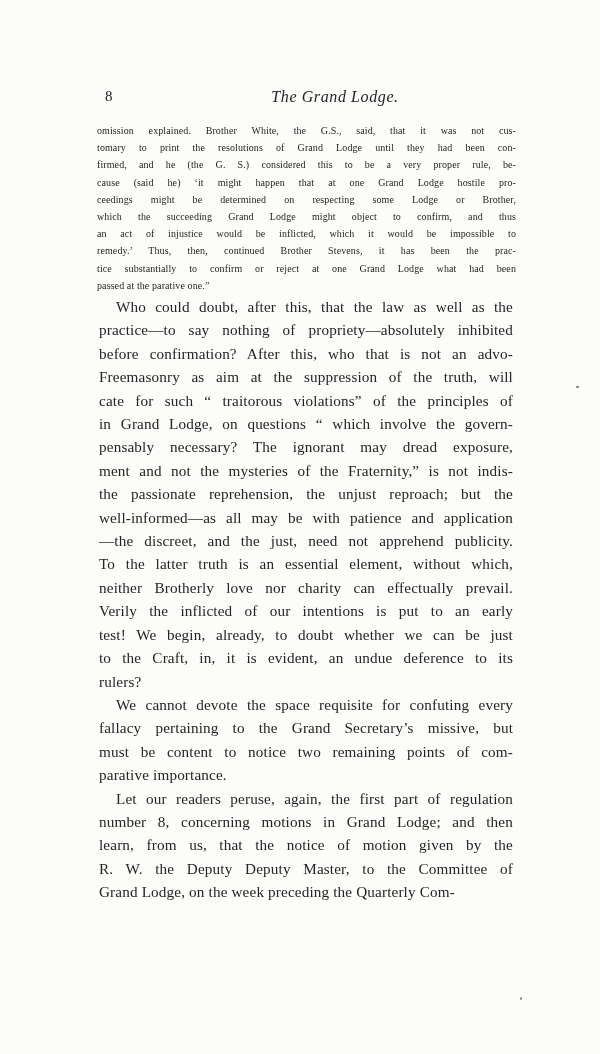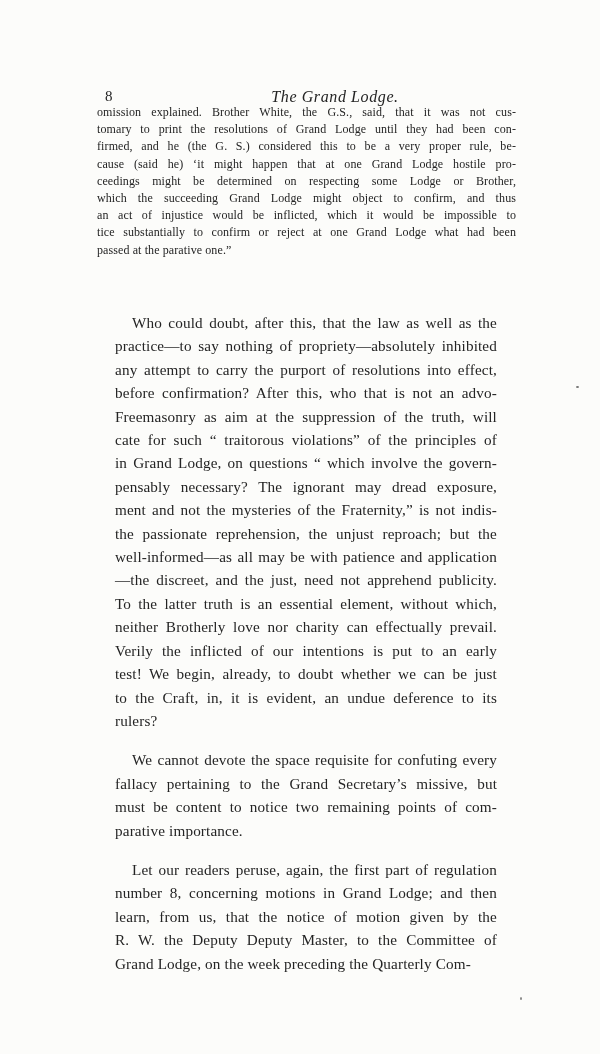--- a/index.html
+++ b/index.html
@@ -18,29 +18,29 @@
   .page-num {
     position:absolute; left:8px; top:0;
     font-size:15px; letter-spacing:.5px;
   }
   .running-title {
     display:block; text-align:center; padding-left:58px;
     font-style:italic; font-size:16px; letter-spacing:.6px;
   }
   
   .blockquote {
-    position:absolute; top:104px; left:97px; width:419px;
-    font-size:12px; line-height:17.2px; letter-spacing:.1px;
+    position:absolute; top:122px; left:97px; width:419px;
+    font-size:10px; line-height:17.2px; letter-spacing:.1px;
   }
   
   .main-text {
     position:absolute; top:295px; left:99px; width:414px;
     font-size:15.2px; line-height:23.4px; letter-spacing:.15px;
   }
-  .para { margin:16px; }
+  .para { margin:0; }
   .jline {
     text-align:justify;
     text-align-last:justify;
     height:1em; 
     height:auto;
     white-space:normal;
   }
   .blockquote .jline { min-height:17.2px; }
   .main-text .jline { min-height:23.4px; }
   .jline.end { text-align-last:left; }
@@ -63,30 +63,30 @@
   </div>
 
   <div class="blockquote">
     <div class="jline">omission explained.  Brother White, the G.S., said, that it was not cus-</div>
     <div class="jline">tomary to print the resolutions of Grand Lodge until they had been con-</div>
     <div class="jline">firmed, and he (the G. S.) considered this to be a very proper rule, be-</div>
     <div class="jline">cause (said he) ‘it might happen that at one Grand Lodge hostile pro-</div>
     <div class="jline">ceedings might be determined on respecting some Lodge or Brother,</div>
     <div class="jline">which the succeeding Grand Lodge might object to confirm, and thus</div>
     <div class="jline">an act of injustice would be inflicted, which it would be impossible to</div>
+    <div class="jline">remedy.’  Thus, then, continued Brother Stevens, it has been the prac-</div>
     <div class="jline">tice substantially to confirm or reject at one Grand Lodge what had been</div>
     <div class="jline end">passed at the parative one.”</div>
   </div>
 
   <div class="main-text">
 
     <div class="para">
       <div class="jline indent">Who could doubt, after this, that the law as well as the</div>
       <div class="jline">practice—to say nothing of propriety—absolutely inhibited</div>
-      <div class="jline">any attempt to carry the purport of resolutions into effect,</div>
       <div class="jline">before confirmation?  After this, who that is not an advo-</div>
       <div class="jline">Freemasonry as aim at the suppression of the truth, will</div>
       <div class="jline">cate for such “ traitorous violations” of the principles of</div>
       <div class="jline">in Grand Lodge, on questions “ which involve the govern-</div>
       <div class="jline">pensably necessary?  The ignorant may dread exposure,</div>
       <div class="jline">ment and not the mysteries of the Fraternity,” is not indis-</div>
       <div class="jline">the passionate reprehension, the unjust reproach; but the</div>
       <div class="jline">well-informed—as all may be with patience and application</div>
       <div class="jline">—the discreet, and the just, need not apprehend publicity.</div>
       <div class="jline">To the latter truth is an essential element, without which,</div>

